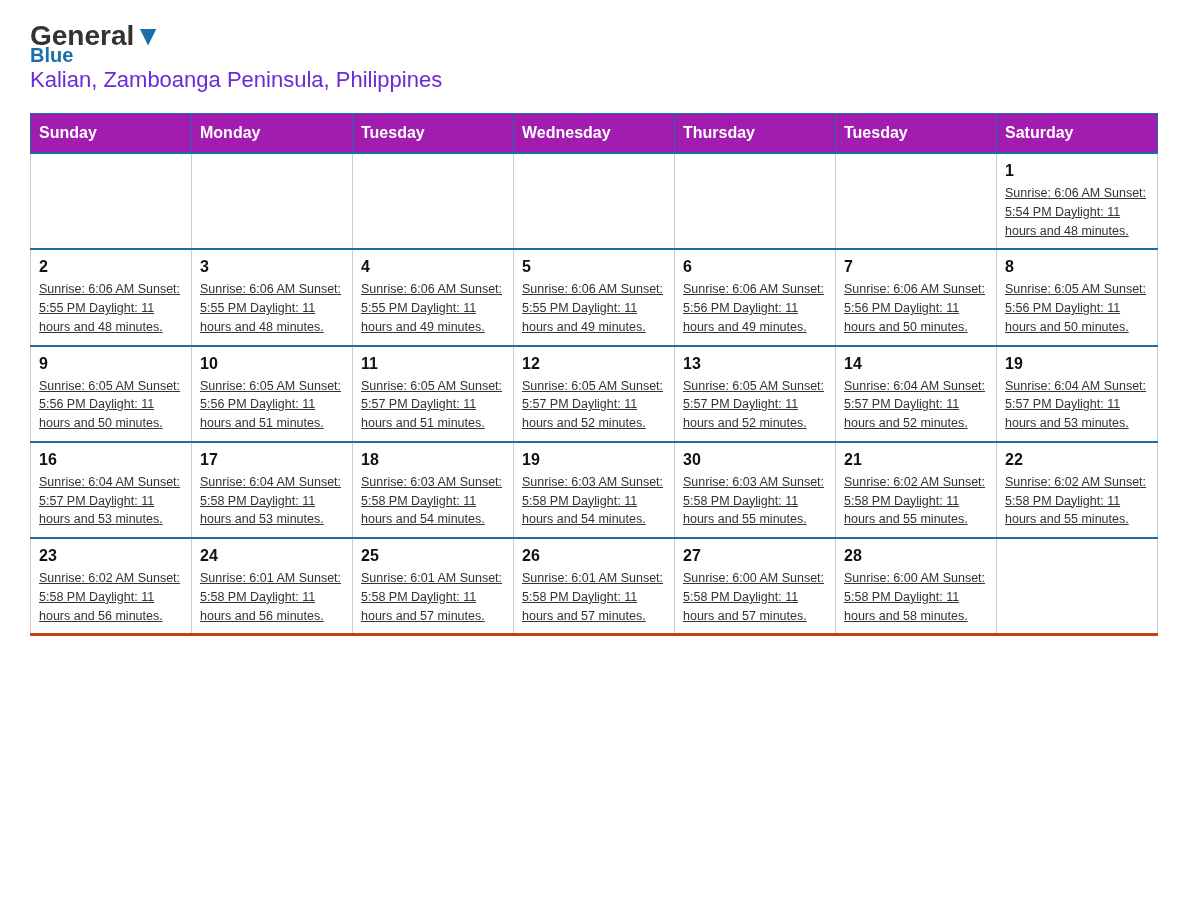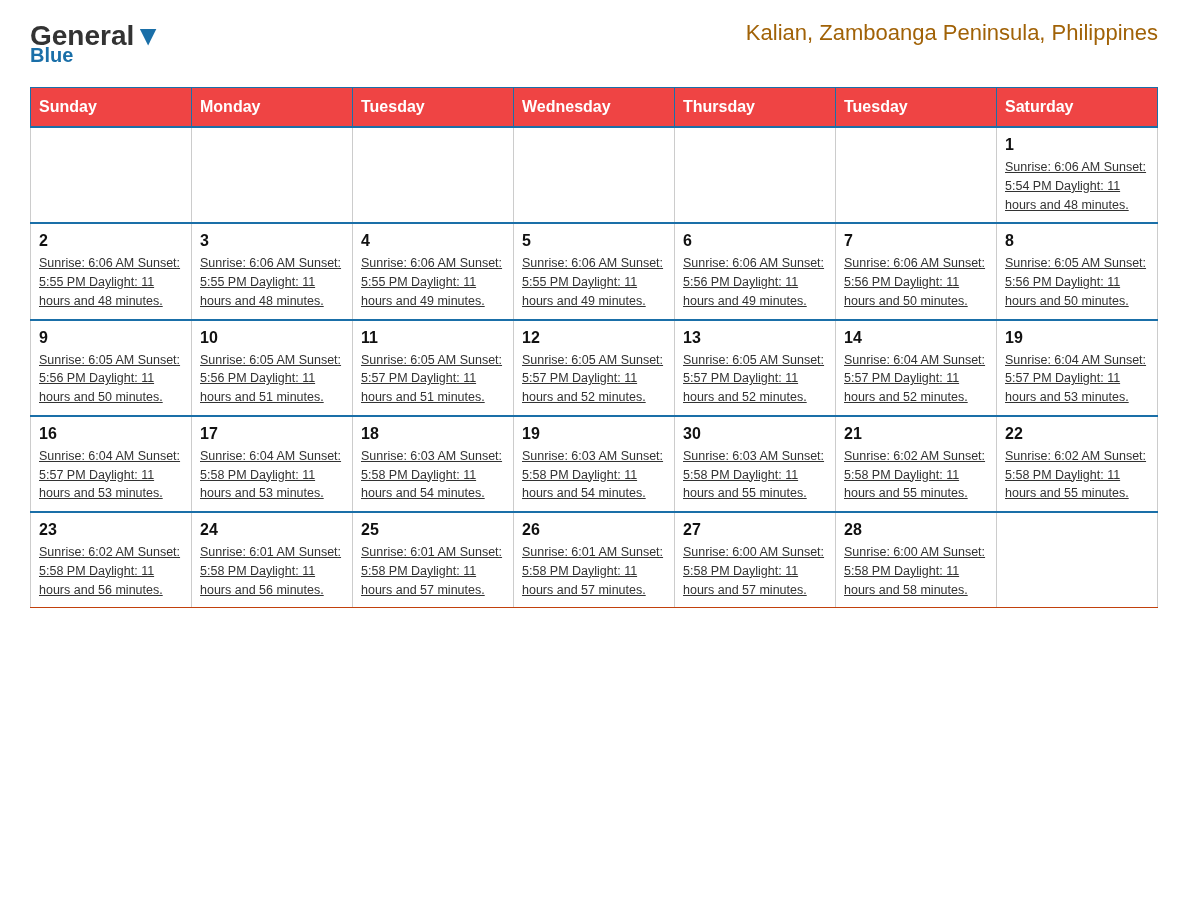--- a/index.html
+++ b/index.html
@@ -4,23 +4,23 @@
   <style>
     * { box-sizing: border-box; margin: 0; padding: 0; }
     body {
       font-family: Arial, sans-serif;
       background: #fff;
       padding: 20px 30px;
       color: #333;
     }
     .header {
       display: flex;
-      justify-content: space-between;
       align-items: flex-start;
       margin-bottom: 20px;
+      flex-direction: column;
     }
     .logo {
       display: flex;
       flex-direction: column;
       align-items: flex-start;
     }
     .logo-general {
       font-size: 28px;
       font-weight: bold;
       color: #333;
@@ -37,28 +37,28 @@
     .title-section {
       text-align: right;
     }
     .month-title {
       font-size: 52px;
       font-weight: bold;
       color: #111;
     }
     .location {
       font-size: 22px;
-      color: #a16207;
+      color: #6d28d9;
     }
     .calendar-table {
       width: 100%;
       border-collapse: collapse;
     }
     .calendar-table th {
-      background-color: #ef4444;
+      background-color: #a21caf;
       color: #fff;
       padding: 10px 8px;
       font-size: 16px;
       font-weight: bold;
       text-align: left;
       border: 1px solid #1a6fa8;
     }
     .calendar-table td {
       border: 1px solid #ccc;
       border-top: 2px solid #1a6fa8;
@@ -77,21 +77,21 @@
     .day-info {
       font-size: 12.5px;
       color: #333;
       line-height: 1.5;
       text-decoration: underline;
     }
     .empty-cell {
       background: #f9f9f9;
     }
     tr:last-child td {
-      border-bottom: 1px solid #c2410c;
+      border-bottom: 3px solid #c2410c;
     }
   </style>
 </head>
 <body>
 
 <div class="header">
   <div class="logo">
     <div class="logo-general">
       General<span>▼</span>
     </div>

